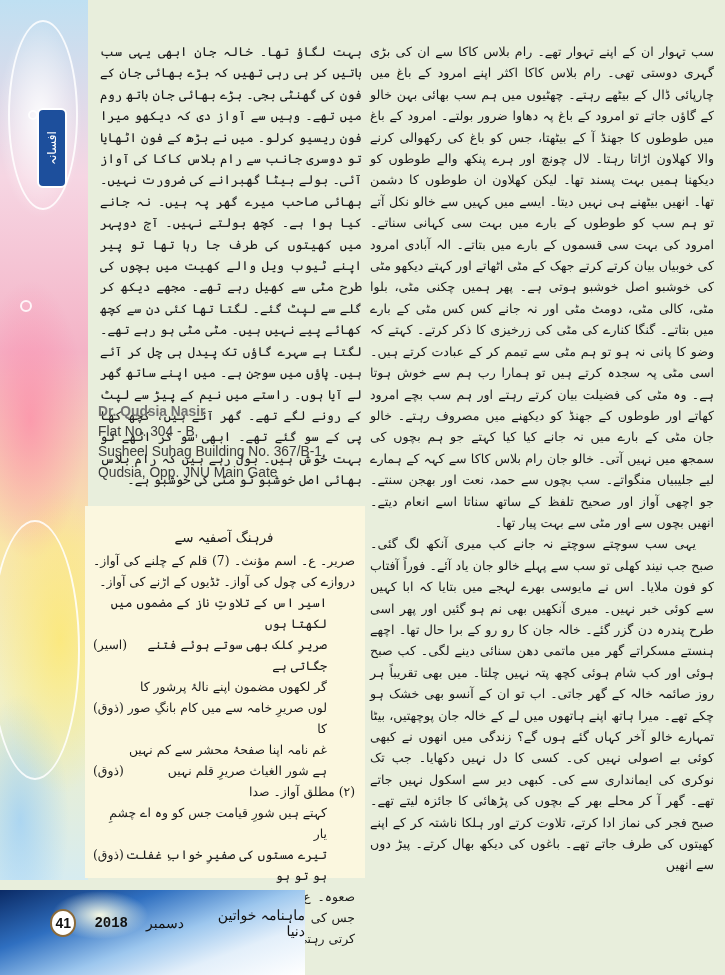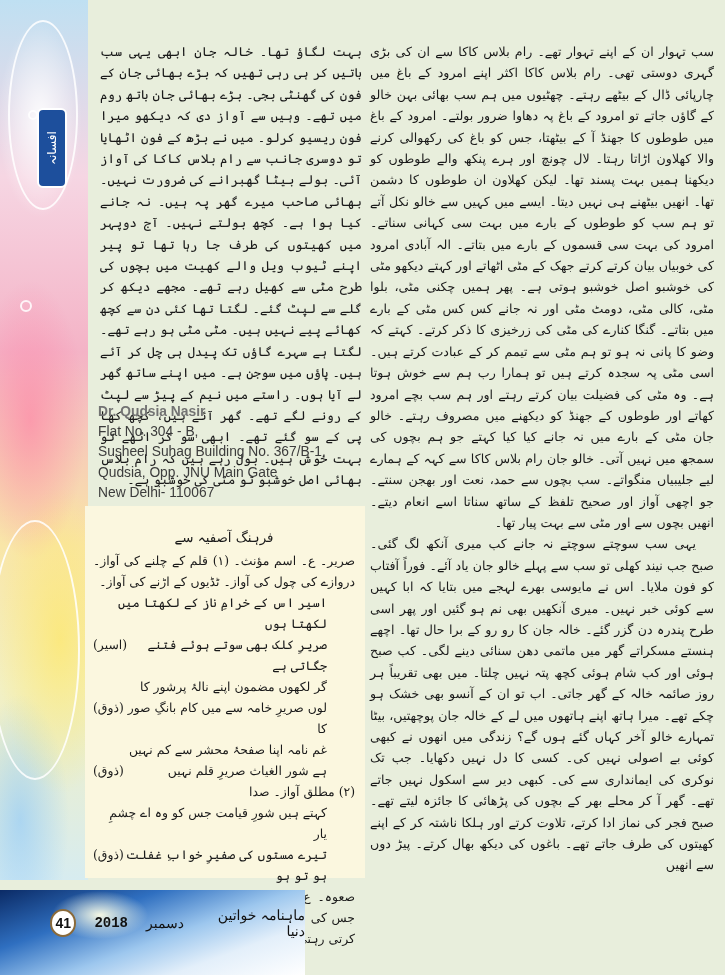--- a/index.html
+++ b/index.html
@@ -89,27 +89,26 @@
 
 <div class="col col-left-top">
   <p>بہت لگاؤ تھا۔ خالہ جان ابھی یہی سب باتیں کر ہی رہی تھیں کہ بڑے بھائی جان کے فون کی گھنٹی بجی۔ بڑے بھائی جان باتھ روم میں تھے۔ وہیں سے آواز دی کہ دیکھو میرا فون ریسیو کرلو۔ میں نے بڑھ کے فون اٹھایا تو دوسری جانب سے رام بلاس کاکا کی آواز آئی۔ بولے بیٹا گھبرانے کی ضرورت نہیں۔ بھائی صاحب میرے گھر پہ ہیں۔ نہ جانے کیا ہوا ہے۔ کچھ بولتے نہیں۔ آج دوپہر میں کھیتوں کی طرف جا رہا تھا تو پیر اپنے ٹیوب ویل والے کھیت میں بچوں کی طرح مٹی سے کھیل رہے تھے۔ مجھے دیکھ کر گلے سے لپٹ گئے۔ لگتا تھا کئی دن سے کچھ کھائے پیے نہیں ہیں۔ مٹی مٹی ہو رہے تھے۔ لگتا ہے سہرے گاؤں تک پیدل ہی چل کر آئے ہیں۔ پاؤں میں سوجن ہے۔ میں اپنے ساتھ گھر لے آیا ہوں۔ راستے میں نیم کے پیڑ سے لپٹ کے رونے لگے تھے۔ گھر آئے ہیں، کچھ کھا پی کے سو گئے تھے۔ ابھی سو کر اٹھے تو بہت خوش ہیں۔ بول رہے ہیں کہ رام بلاس بھائی اصل خوشبو تو مٹی کی خوشبو ہے۔</p>
 </div>
 
 <div class="address">
   <div class="name">Dr. Qudsia Nasir</div>
   <div>Flat No. 304 - B,</div>
   <div>Susheel Suhag Building No. 367/B-1,</div>
   <div>Qudsia, Opp. JNU Main Gate</div>
-  <div>New Delhi- 110067</div>
 </div>
 
 <div class="glossary">
   <div class="title">فرہنگ آصفیہ سے</div>
-  <div class="entry">صریر۔ ع۔ اسم مؤنث۔ (۱) قلم کے چلنے کی آواز۔ دروازے کی چول کی آواز۔ ٹڈیوں کے اڑنے کی آواز۔</div>
-  <div class="verse-plain">اسیر اس کے خرامِ ناز کے لکھتا میں لکھتا ہوں</div>
+  <div class="entry">صریر۔ ع۔ اسم مؤنث۔ (7) قلم کے چلنے کی آواز۔ دروازے کی چول کی آواز۔ ٹڈیوں کے اڑنے کی آواز۔</div>
+  <div class="verse-plain">اسیر اس کے تلاوتِ ناز کے مضموں میں لکھتا ہوں</div>
   <div class="verse">
     <span>صریرِ کلک بھی سوتے ہوئے فتنے جگاتی ہے</span>
     <span class="src">(اسیر)</span>
   </div>
   <div class="verse-plain">گر لکھوں مضمون اپنے نالۂ پرشور کا</div>
   <div class="verse">
     <span>لوں صریرِ خامہ سے میں کام بانگِ صور کا</span>
     <span class="src">(ذوق)</span>
   </div>
   <div class="verse-plain">غم نامہ اپنا صفحۂ محشر سے کم نہیں</div>

